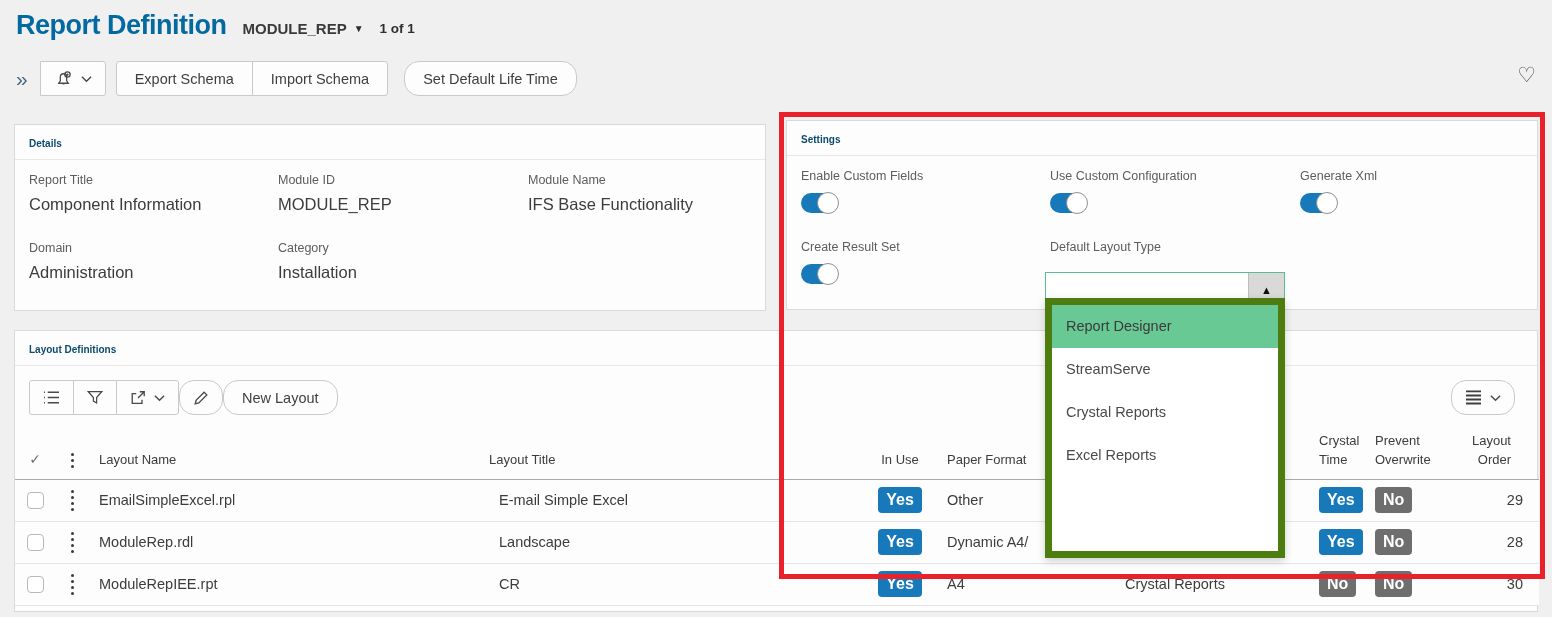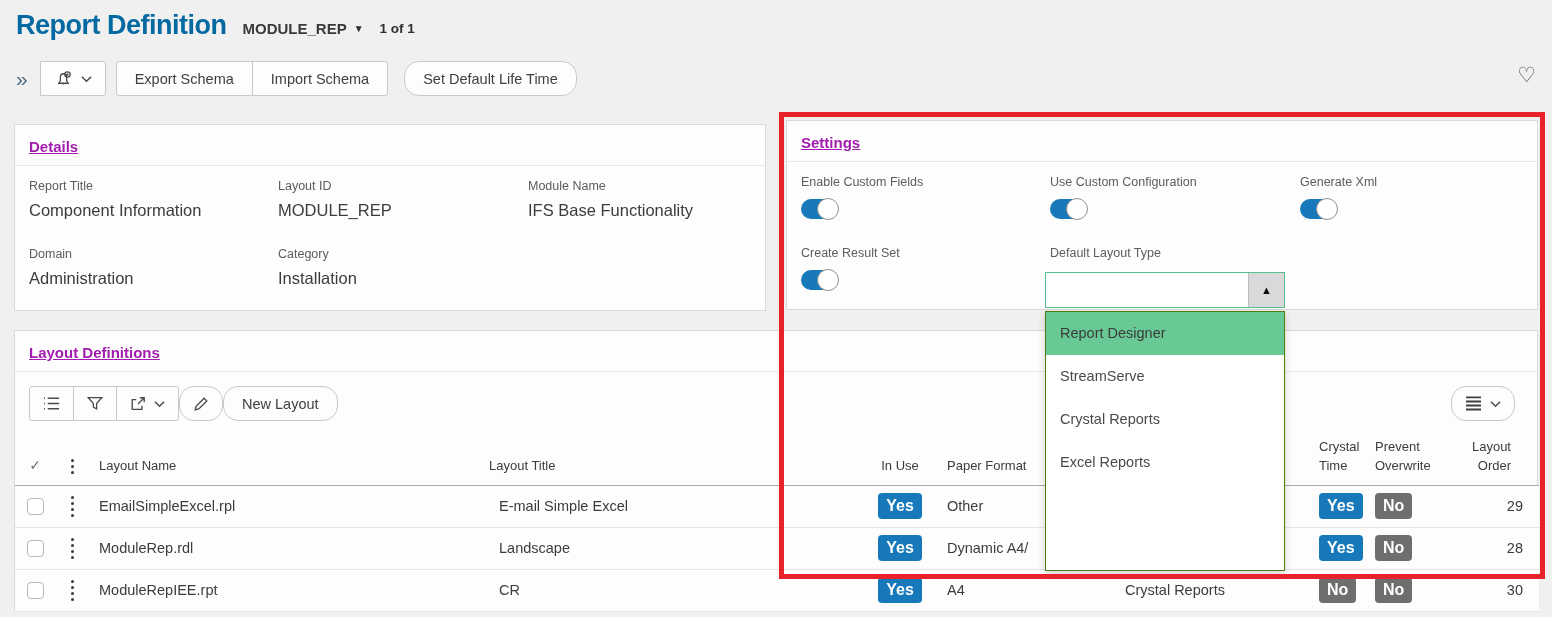--- a/index.html
+++ b/index.html
@@ -32,21 +32,21 @@
   .btn-group .btn { border-radius:0; margin-left:-1px; }
   .btn-group .btn:first-child { border-radius:3px 0 0 3px; margin-left:0; }
   .btn-group .btn:last-child { border-radius:0 3px 3px 0; }
   .icon-btn { padding:0 13px; }
   .heart { position:absolute; right:16px; top:64px; font-size:21px; color:#4a4a4a; cursor:pointer; line-height:1; }
 
   svg.ico { display:block; }
 
   
   .card { position:absolute; background:#fdfdfd; border:1px solid #dadada; }
-  .card-header { padding:13px 14px 10px 14px; font-size:15px; font-weight:bold; color:#a21caf; border-bottom:1px solid #e8e8e8;text-decoration:underline; }
+  .card-header { padding:13px 14px 10px 14px; font-size:10px; font-weight:bold; color:#0c4a6e; border-bottom:1px solid #e8e8e8; }
 
   .details-card  { left:14px; top:124px; width:752px; height:187px; }
   .settings-card { left:786px; top:120px; width:752px; height:190px; z-index:20; }
   .layouts-card  { left:14px; top:330px; width:1524px; height:282px; }
 
   
   .fields { padding:13px 14px; }
   .f-row { display:grid; grid-template-columns:249px 250px 1fr; margin-bottom:27px; }
   .f-label { font-size:12.5px; color:#5f5c5a; }
   .f-value { font-size:16.5px; color:#3e3c3a; margin-top:8px; }
@@ -55,22 +55,22 @@
   .toggle { width:37px; height:20px; border-radius:10px; background:#1779ba; position:relative; margin-top:10px; cursor:pointer; }
   .toggle::after { content:""; position:absolute; right:-1px; top:-1px; width:20px; height:20px;
     background:#fff; border:1px solid #919191; border-radius:50%; }
 
   
   .combo { position:absolute; left:258px; top:151px; width:240px; height:36px; display:flex;
     border:1px solid #57c08e; background:#fff; }
   .combo-input { flex:1; border:none; outline:none; font-family:inherit; font-size:14px; padding:0 8px; background:transparent; }
   .combo-btn { width:36px; background:#d9d9d9; border-left:1px solid #bdbdbd; display:flex; align-items:center; justify-content:center;
     font-size:11px; color:#0d0d0d; cursor:pointer; }
-  .dropdown-list { position:absolute; left:258px; top:190px; width:240px; height:260px; background:#fff;
-    border:1px solid #4d7c0f; box-shadow:0 3px 8px rgba(0,0,0,.18); list-style:none; overflow:hidden; }
+  .dropdown-list { position:absolute; left:258px; top:177px; width:240px; height:260px; background:#fff;
+    border:7px solid #4d7c0f; box-shadow:0 3px 8px rgba(0,0,0,.18); list-style:none; overflow:hidden; }
   .dd-item { height:43px; line-height:43px; padding-left:14px; font-size:14.5px; color:#4a4a4a; cursor:pointer; }
   .dd-item-selected { background:#69c994; color:#3b3b3b; }
 
   
   .lt-toolbar { display:flex; align-items:center; margin:14px 14px 0 14px; position:relative; }
   .lt-left { display:flex; gap:0; }
   .btn-sq { padding:0 13px; height:35px; }
   .lt-right { position:absolute; right:8px; top:0; }
 
   
@@ -149,21 +149,21 @@
 
 <div class="card details-card">
   <div class="card-header">Details</div>
   <div class="fields">
     <div class="f-row">
       <div>
         <div class="f-label">Report Title</div>
         <div class="f-value">Component Information</div>
       </div>
       <div>
-        <div class="f-label">Layout ID</div>
+        <div class="f-label">Module ID</div>
         <div class="f-value">MODULE_REP</div>
       </div>
       <div>
         <div class="f-label">Module Name</div>
         <div class="f-value">IFS Base Functionality</div>
       </div>
     </div>
     <div class="f-row">
       <div>
         <div class="f-label">Domain</div>

